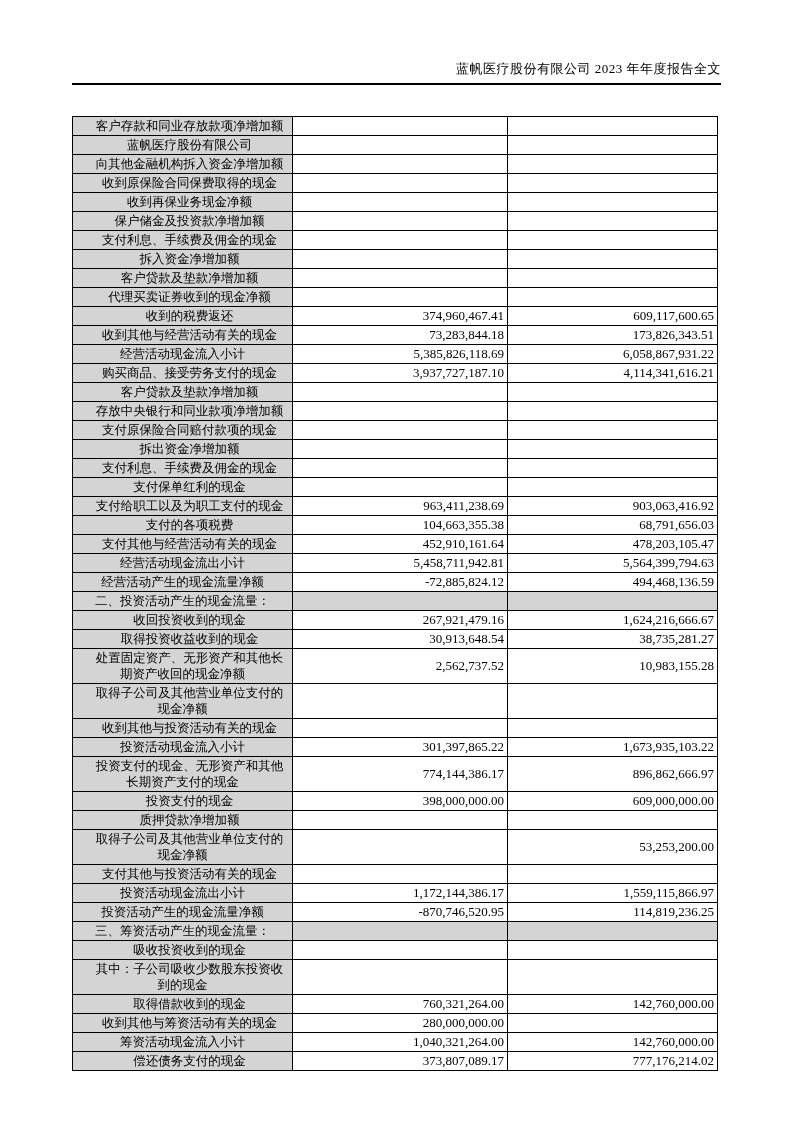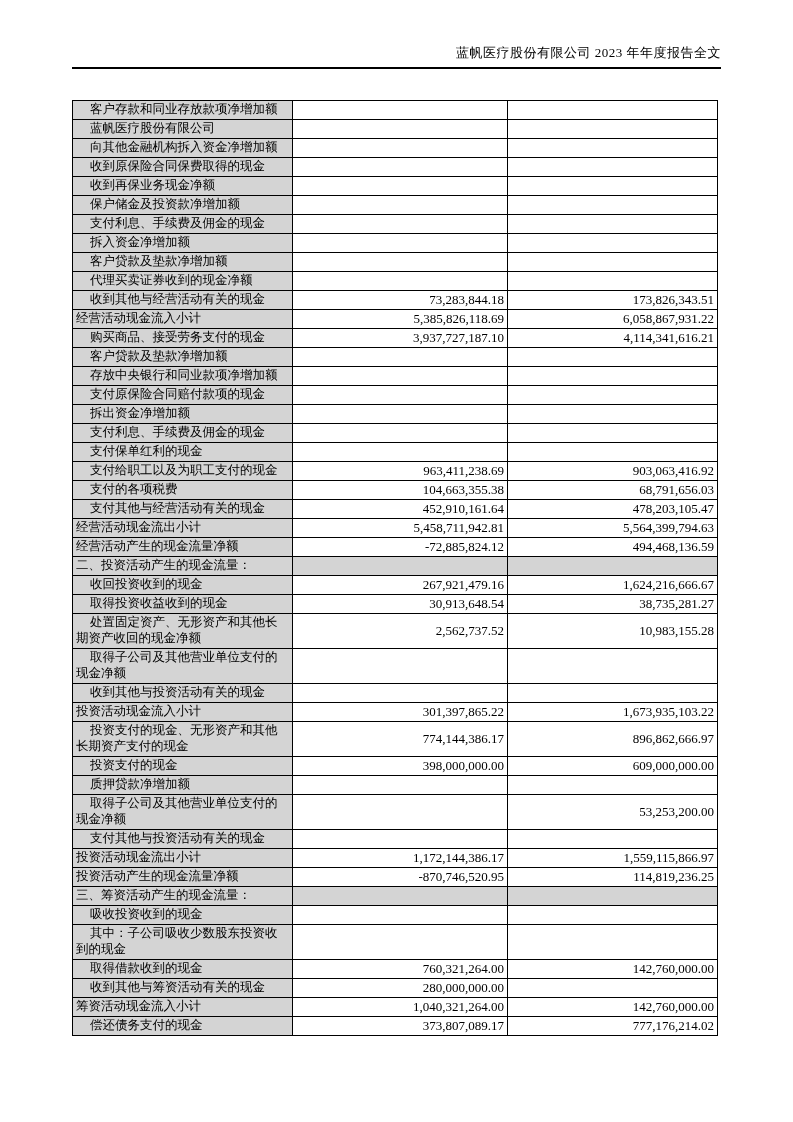--- a/index.html
+++ b/index.html
@@ -9,21 +9,21 @@
   }
   body {
     width: 793px;
     height: 1122px;
     overflow: hidden;
     font-family: "Liberation Serif", serif;
     color: #000;
   }
   .page {
     width: 649px;
-    margin: 0 auto;
+    margin: 16px auto;
     padding-top: 44px;
   }
   .page-header {
     text-align: right;
     font-size: 13px;
     line-height: 18px;
     padding-bottom: 5px;
     border-bottom: 2px solid #000;
     font-family: "Liberation Serif", serif;
     letter-spacing: 0.5px;
@@ -42,21 +42,22 @@
     padding: 1px 3px;
     vertical-align: middle;
     overflow: hidden;
     word-break: break-all;
   }
   .cash-flow-table tr {
     height: 19px;
   }
   td.label-cell {
     background: #d4d4d4;
-    font-family: Liberation Mono, monospace;
+    font-family: Liberation Sans, sans-serif;
+    text-align: center;
   }
   td.label-cell.indent {
     text-indent: 14px;
   }
   tr.row-section td {
     background: #d4d4d4;
   }
   td.amount-cell {
     text-align: right;
     font-family: "Liberation Serif", serif;
@@ -124,20 +125,25 @@
           <td class="label-cell indent">客户贷款及垫款净增加额</td>
           <td class="amount-cell"></td>
           <td class="amount-cell"></td>
         </tr>
         <tr class="row-item">
           <td class="label-cell indent">代理买卖证券收到的现金净额</td>
           <td class="amount-cell"></td>
           <td class="amount-cell"></td>
         </tr>
         <tr class="row-item">
+          <td class="label-cell indent">收到的税费返还</td>
+          <td class="amount-cell">374,960,467.41</td>
+          <td class="amount-cell">609,117,600.65</td>
+        </tr>
+        <tr class="row-item">
           <td class="label-cell indent">收到其他与经营活动有关的现金</td>
           <td class="amount-cell">73,283,844.18</td>
           <td class="amount-cell">173,826,343.51</td>
         </tr>
         <tr class="row-subtotal">
           <td class="label-cell">经营活动现金流入小计</td>
           <td class="amount-cell">5,385,826,118.69</td>
           <td class="amount-cell">6,058,867,931.22</td>
         </tr>
         <tr class="row-item">

